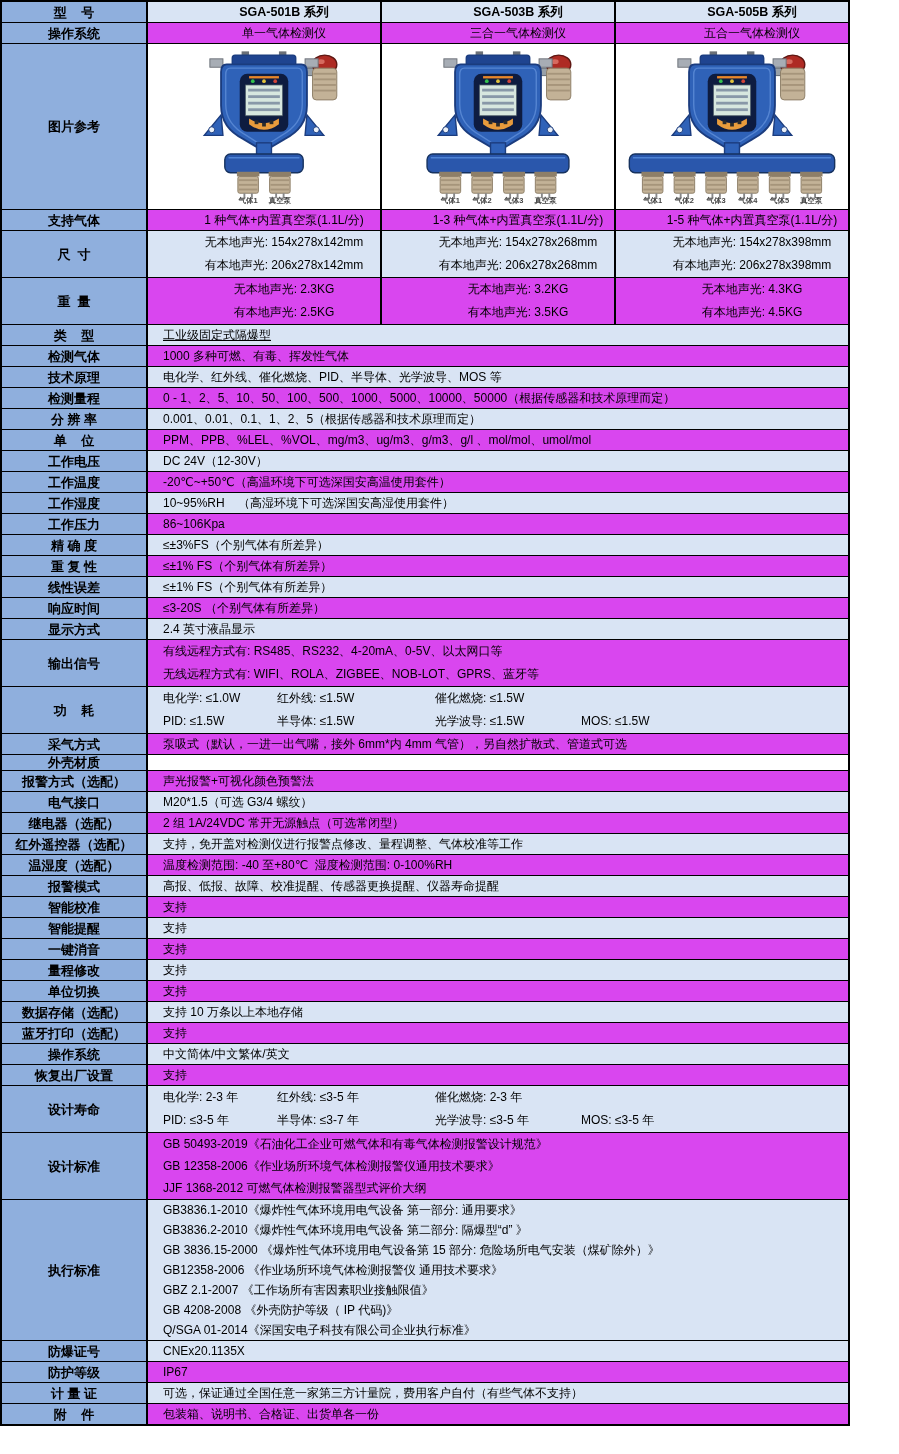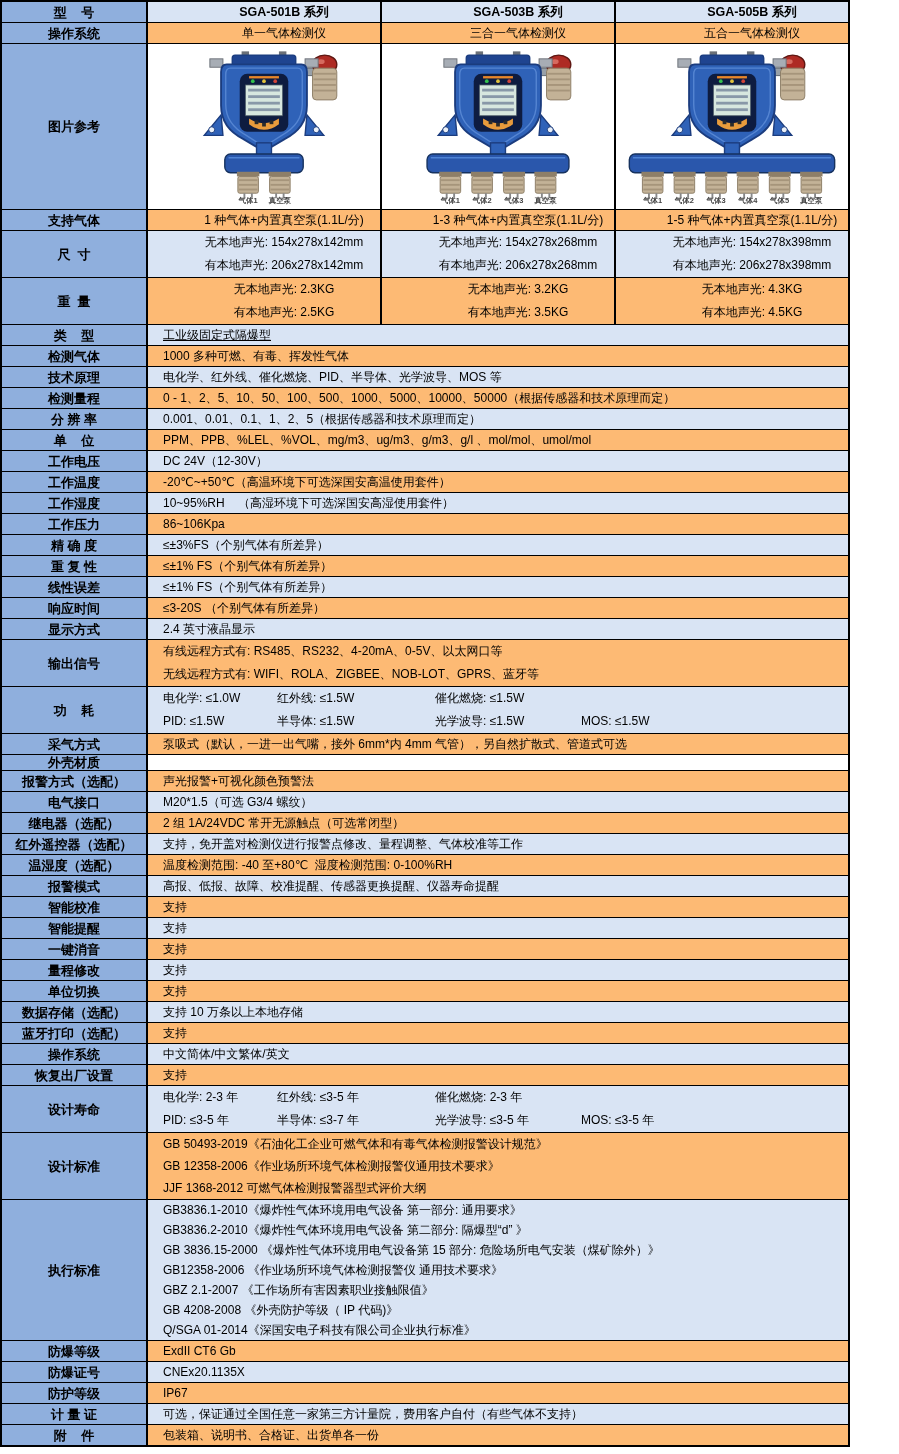--- a/index.html
+++ b/index.html
@@ -1,21 +1,21 @@
 <!DOCTYPE html>
 <html><head>
 <meta charset="utf-8">
 <style>
   html,body{margin:0;padding:0;background:#fff;}
   body{font-family:"Liberation Sans","DejaVu Sans",sans-serif;color:#000;}
   .tbl{width:850px;box-sizing:border-box;border:2px solid #000;background:#fff;}
   .row{display:flex;box-sizing:border-box;}
   .row + .row{border-top:1px solid #000;}
   .row.odd .c, .row.odd .vcell{background:#D9E4F4;}
-  .row.even .c, .row.even .vcell{background:#fdba74;}
+  .row.even .c, .row.even .vcell{background:#d946ef;}
   .lbl{flex:0 0 146px;box-sizing:border-box;border-right:2px solid #000;
        background:#8FAFDD;display:flex;align-items:center;justify-content:center;
        font-weight:bold;font-size:13px;white-space:pre;text-align:center;line-height:15px;}
   .c{flex:1 1 0;box-sizing:border-box;display:flex;flex-direction:column;
      align-items:center;justify-content:center;font-size:12px;padding-left:40px;}
   .c + .c{border-left:2px solid #000;}
   .c .ln{text-align:center;}
   .hdr .c{font-weight:bold;font-size:12.5px;}
   .vcell{flex:1 1 0;box-sizing:border-box;display:flex;flex-direction:column;
          justify-content:center;padding-left:15px;font-size:12px;}
@@ -543,26 +543,20 @@
       <div class="vcell">
         <div class="ln">GB3836.1-2010《爆炸性气体环境用电气设备 第一部分: 通用要求》</div>
         <div class="ln">GB3836.2-2010《爆炸性气体环境用电气设备 第二部分: 隔爆型“d” 》</div>
         <div class="ln">GB 3836.15-2000 《爆炸性气体环境用电气设备第 15 部分: 危险场所电气安装（煤矿除外）》</div>
         <div class="ln">GB12358-2006 《作业场所环境气体检测报警仪 通用技术要求》</div>
         <div class="ln">GBZ 2.1-2007 《工作场所有害因素职业接触限值》</div>
         <div class="ln">GB 4208-2008 《外壳防护等级（ IP 代码)》</div>
         <div class="ln">Q/SGA 01-2014《深国安电子科技有限公司企业执行标准》</div>
       </div>
     </div>
-    <div class="row even">
-      <div class="lbl">防爆等级</div>
-      <div class="vcell">
-        <div class="ln">ExdII CT6 Gb</div>
-      </div>
-    </div>
     <div class="row odd">
       <div class="lbl">防爆证号</div>
       <div class="vcell">
         <div class="ln">CNEx20.1135X</div>
       </div>
     </div>
     <div class="row even">
       <div class="lbl">防护等级</div>
       <div class="vcell">
         <div class="ln">IP67</div>

